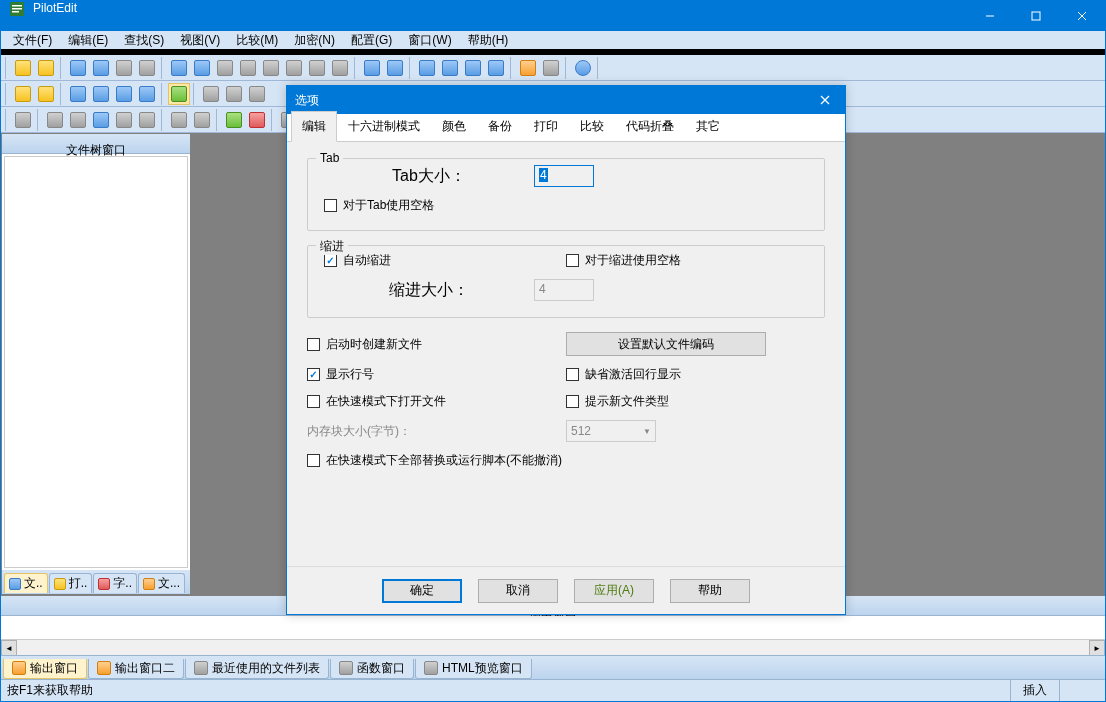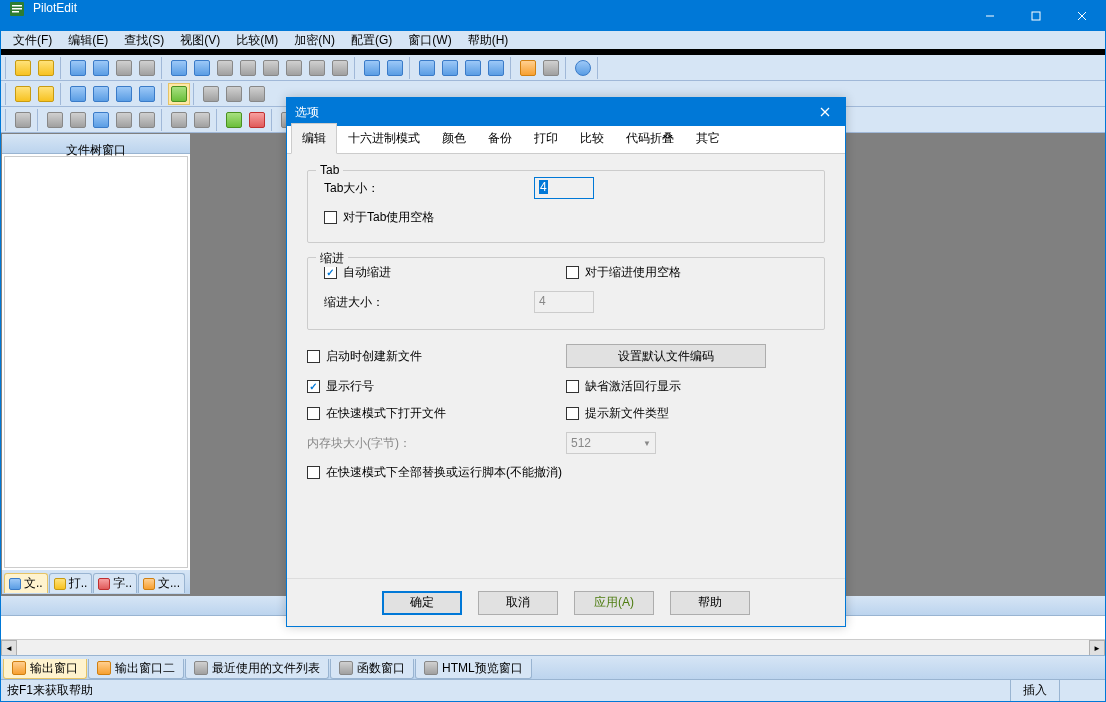--- a/index.html
+++ b/index.html
@@ -52,33 +52,33 @@
 .bottom-tabs { height: 24px; background: linear-gradient(#d6e5f5,#bcd4ee); border-top: 1px solid #99b4d1; display: flex; align-items: center; padding: 2px 2px 0; }
 .btab { height: 20px; padding: 2px 8px; background: #d6e5f5; border: 1px solid #99b4d1; border-top: none; display: flex; align-items: center; gap: 4px; font-size: 11px; margin-right: 1px; border-radius: 0 0 3px 3px; }
 .btab.active { background: #fff3ce; border-color: #e5c365; }
 .btab .bic { width: 14px; height: 14px; }
 
 .statusbar { height: 22px; background: #d6e5f5; border-top: 1px solid #99b4d1; display: flex; align-items: center; padding: 0 6px; }
 .statusbar .status-text { flex: 1; font-size: 12px; }
 .statusbar .status-seg { padding: 0 12px; border-left: 1px solid #99b4d1; height: 100%; display: flex; align-items: center; }
 
 
-.dialog { position: absolute; left: 286px; top: 97px; width: 560px; height: 530px; border: 1px solid #0078d7; background: #f0f0f0; box-shadow: 0 0 10px rgba(0,0,0,0.2); display: flex; flex-direction: column; }
+.dialog { position: absolute; left: 286px; top: 85px; width: 560px; height: 530px; border: 1px solid #0078d7; background: #f0f0f0; box-shadow: 0 0 10px rgba(0,0,0,0.2); display: flex; flex-direction: column; }
 .dialog-title { height: 28px; background: #0078d7; color: #fff; display: flex; align-items: center; padding: 0 8px; }
 .dialog-title .dt-text { flex: 1; font-size: 12px; }
 .dialog-title .dt-close { width: 40px; height: 100%; display: flex; align-items: center; justify-content: center; margin-right: -8px; }
 .dialog-tabs { height: 28px; background: #fff; display: flex; align-items: flex-end; padding: 0 4px; border-bottom: 1px solid #ccc; }
 .dtab { padding: 6px 10px; font-size: 12px; border: 1px solid transparent; border-bottom: none; cursor: default; }
 .dtab.active { background: #f0f0f0; border-color: #ccc; border-bottom: 1px solid #f0f0f0; margin-bottom: -1px; }
 .dialog-body { flex: 1; padding: 16px 20px 8px 20px; overflow: auto; }
 .groupbox { border: 1px solid #ccc; border-radius: 2px; padding: 6px 16px 16px; margin-bottom: 14px; position: relative; }
 .groupbox .gb-title { position: absolute; top: -8px; left: 8px; background: #f0f0f0; padding: 0 4px; font-size: 12px; }
 .form-row { display: flex; align-items: center; margin-bottom: 10px; }
 .form-row:last-child { margin-bottom: 0; }
-.form-label { width: 210px; font-size: 12px; }
+.form-label { width: 210px; font-size: 16px; text-align: center; }
 .form-col2 { display: flex; }
 .form-col2 > div { flex: 1; display: flex; align-items: center; }
 .text-input { width: 60px; height: 22px; border: 1px solid #7a7a7a; padding: 2px 4px; font-size: 12px; }
 .text-input.focused { border: 1px solid #0078d7; }
 .text-input.focused .sel { background: #0078d7; color: #fff; padding: 0 1px; }
 .text-input.disabled { background: #f0f0f0; color: #888; border-color: #ccc; }
 .checkbox { display: flex; align-items: center; gap: 6px; font-size: 12px; }
 .checkbox .cb { width: 13px; height: 13px; border: 1px solid #333; background: #fff; display: flex; align-items: center; justify-content: center; font-size: 10px; line-height: 1; }
 .checkbox .cb.checked::after { content: "✓"; color: #0078d7; font-weight: bold; }
 .wide-btn { width: 200px; height: 24px; border: 1px solid #adadad; background: #e1e1e1; font-size: 12px; cursor: default; }

